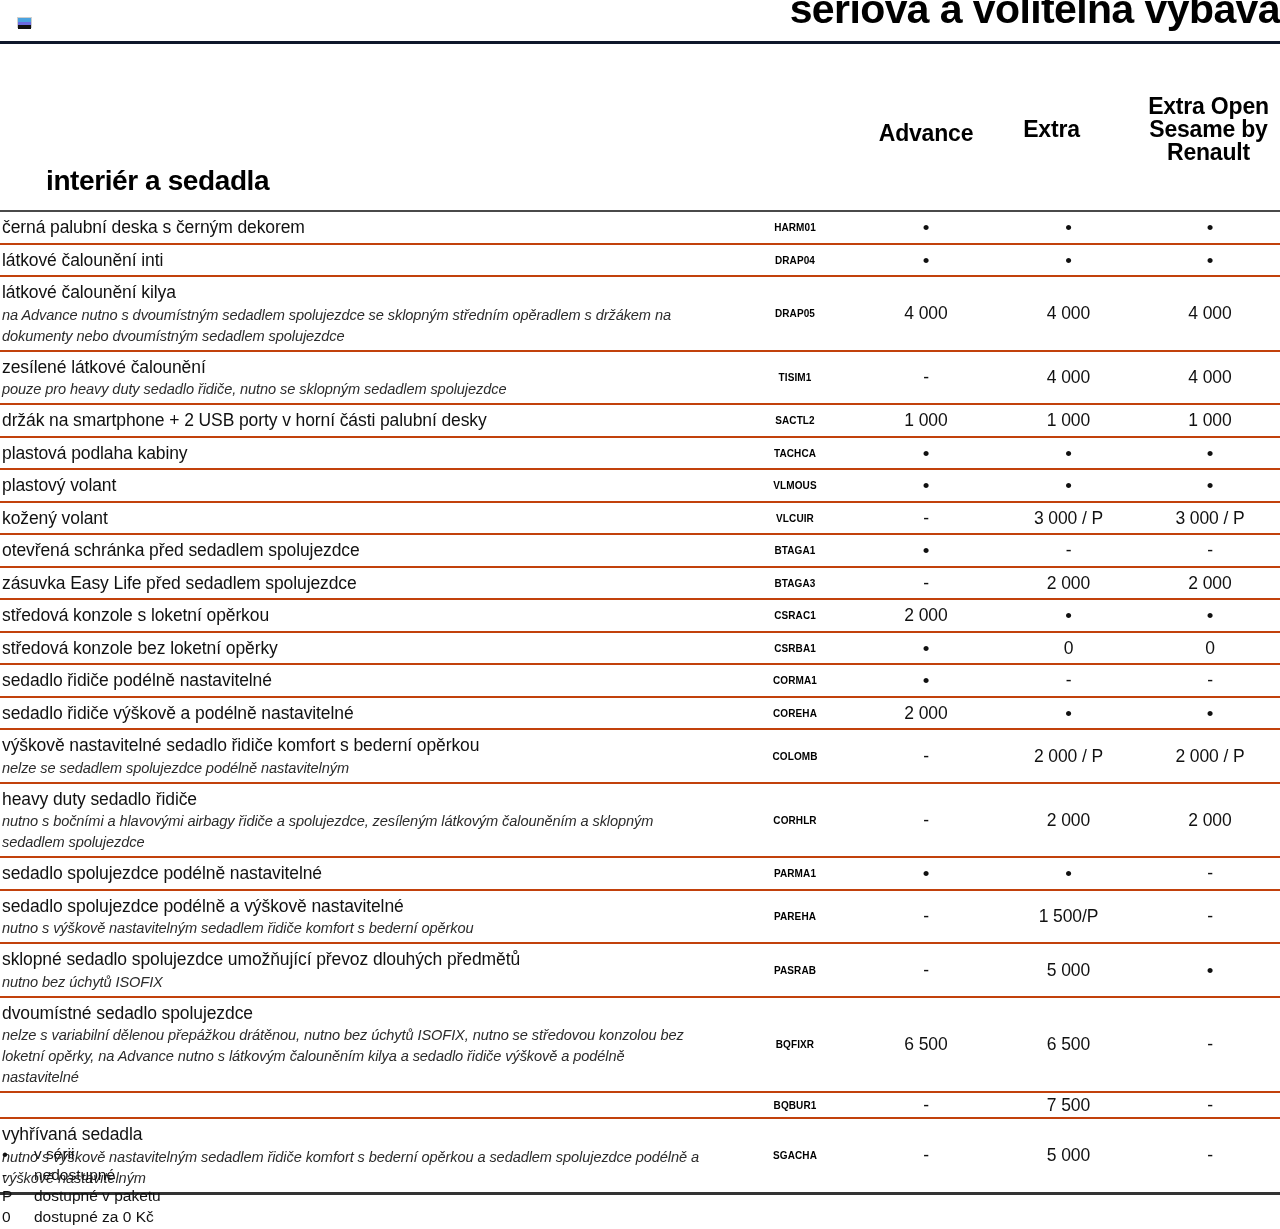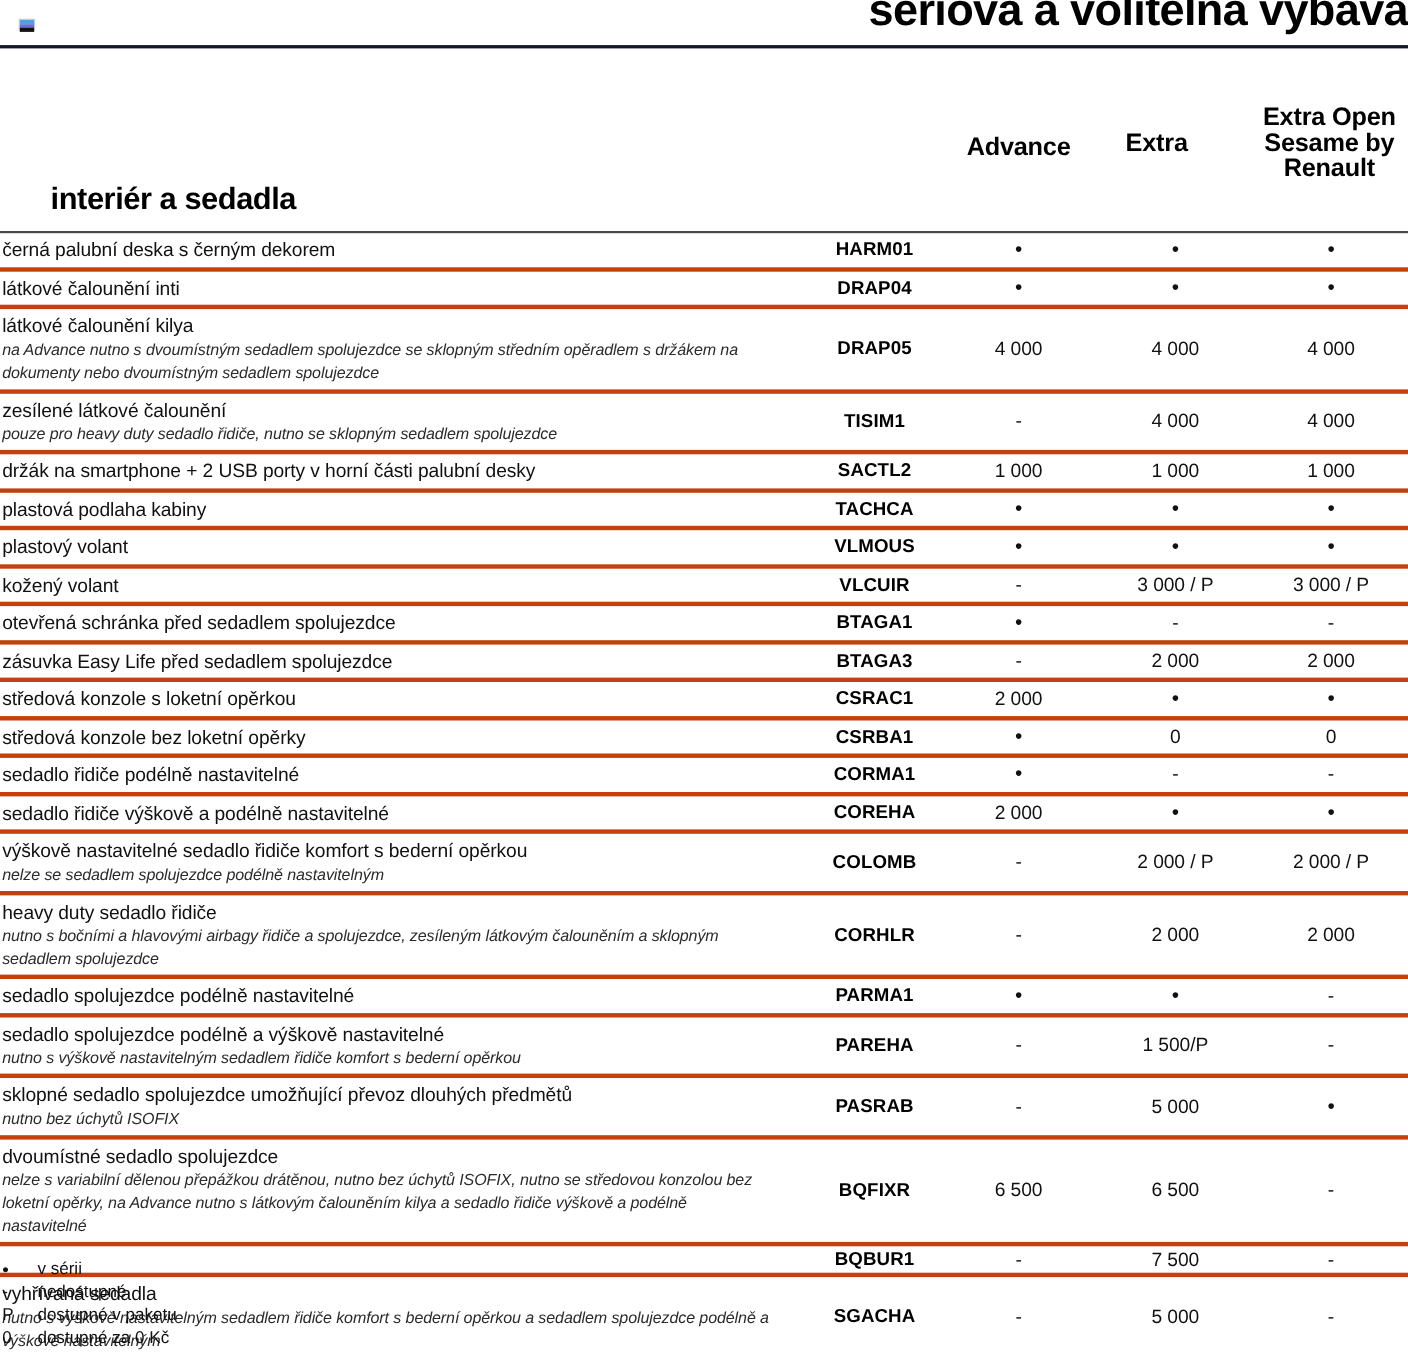--- a/index.html
+++ b/index.html
@@ -77,21 +77,21 @@
   
   .table {
     position: absolute;
     left: 0; top: 210px;
     width: 1280px;
     border-top: 2.5px solid #4a4a4a;
   }
   .row {
     position: relative;
     width: 1280px;
-    border-bottom: 4px solid #c2410c;
+    border-bottom: 2px solid #c2410c;
     display: block;
   }
   .row:last-child { border-bottom: 3px solid #333333; }
 
   .row-inner {
     position: relative;
     min-height: 24px;
     padding: 3px 0 3px 0;
   }
 
@@ -112,21 +112,21 @@
     font-style: italic;
     color: #2b2b2b;
     letter-spacing: -0.1px;
   }
 
   .code {
     position: absolute;
     left: 725px;
     width: 140px;
     text-align: center;
-    font-size: 17px;
+    font-size: 10px;
     font-weight: 700;
     letter-spacing: 0.1px;
     color: #000000;
     top: 50%;
     transform: translateY(-50%);
   }
   .val {
     position: absolute;
     text-align: center;
     font-size: 17.5px;

